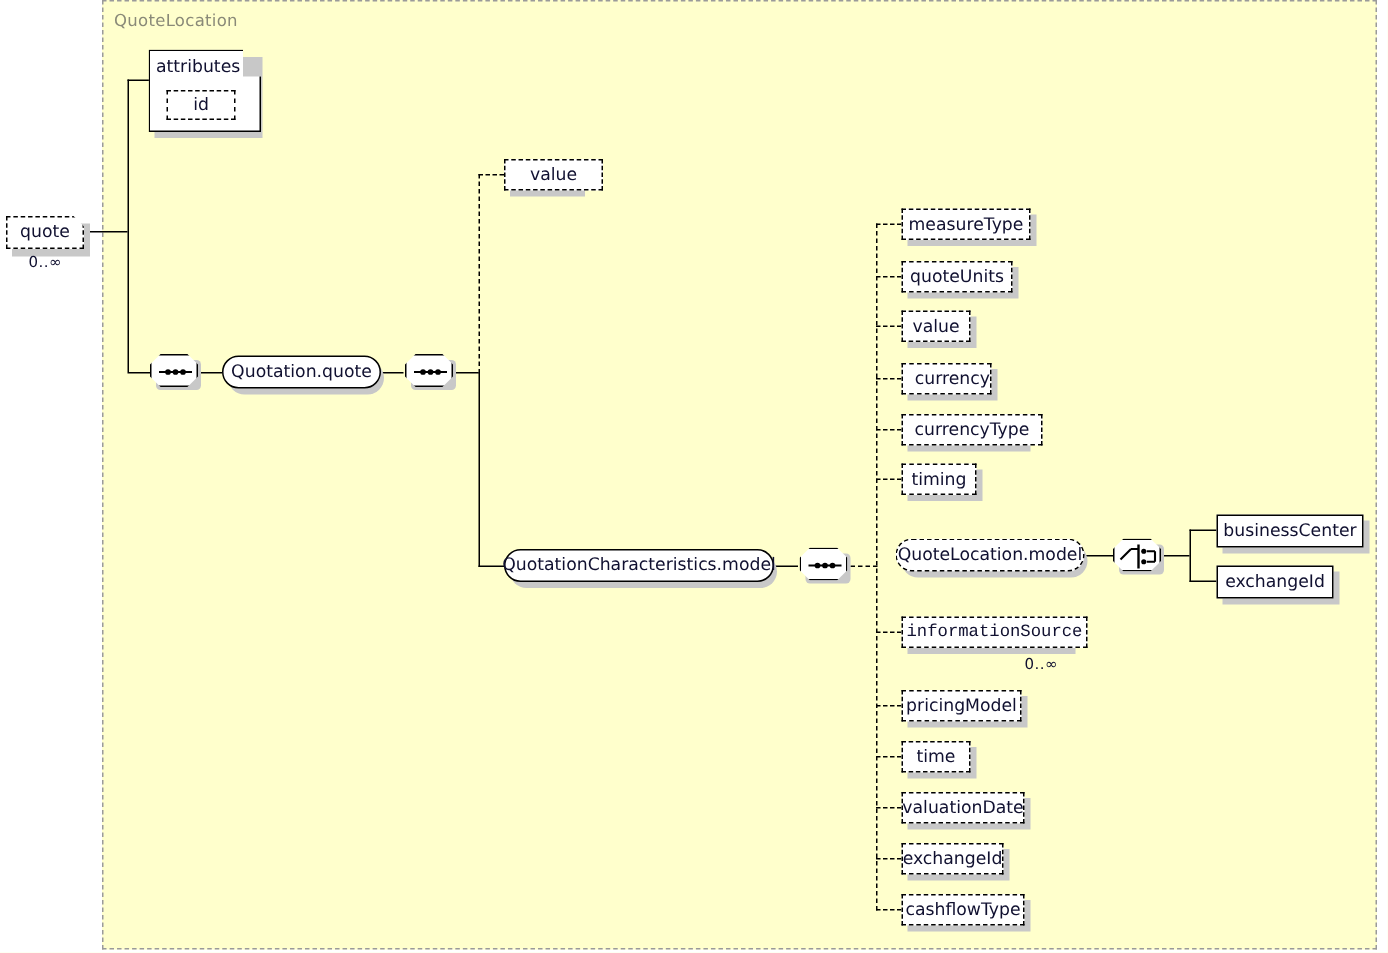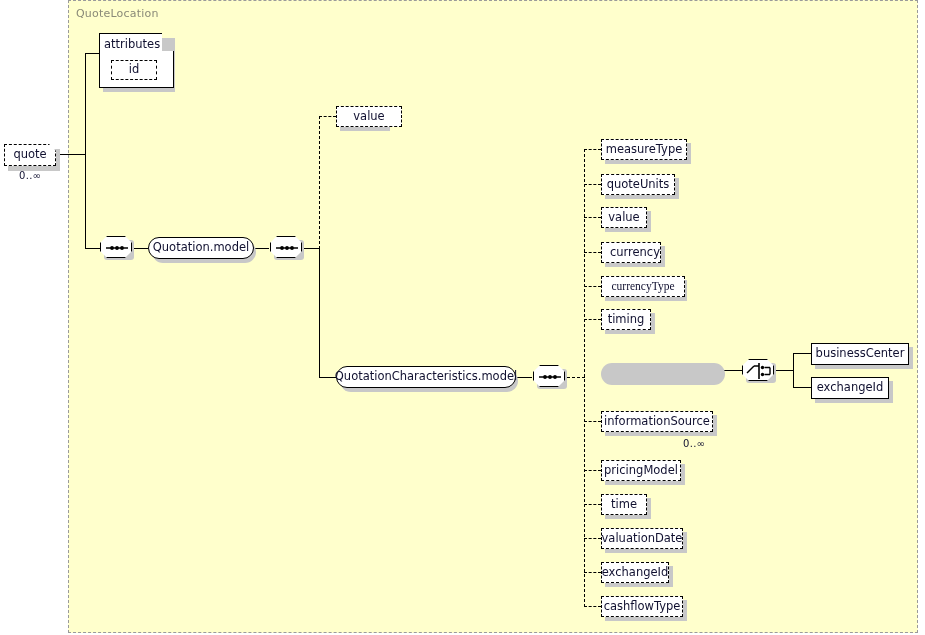--- a/index.html
+++ b/index.html
@@ -172,21 +172,21 @@
     <svg width="32" height="22" viewBox="0 0 32 22" aria-hidden="true">
       <line x1="5" y1="11" x2="27" y2="11" stroke="#000" stroke-width="1.4"></line>
       <circle cx="11" cy="11" r="1.9" fill="#000"></circle>
       <circle cx="16" cy="11" r="1.9" fill="#000"></circle>
       <circle cx="21" cy="11" r="1.9" fill="#000"></circle>
     </svg>
   </div>
 
   <div class="shadow" style="left:152px;top:241px;width:104px;height:22px;border-radius:11px;"></div>
   <div class="node capsule capsule-solid" style="left:148px;top:237px;width:106px;height:22px;">
-    <span class="lbl">Quotation.model</span>
+    <span class="lbl">Quotation.quote</span>
   </div>
 
   <div class="shadow" style="left:274px;top:240px;width:30px;height:20px;border-radius:3px;"></div>
   <div class="octa" style="left:270px;top:236px;width:32px;height:22px;">
     <svg width="32" height="22" viewBox="0 0 32 22" aria-hidden="true">
       <line x1="5" y1="11" x2="27" y2="11" stroke="#000" stroke-width="1.4"></line>
       <circle cx="11" cy="11" r="1.9" fill="#000"></circle>
       <circle cx="16" cy="11" r="1.9" fill="#000"></circle>
       <circle cx="21" cy="11" r="1.9" fill="#000"></circle>
     </svg>
@@ -228,31 +228,31 @@
       <div class="node elem-opt" style="left: 601px; top: 207px; width: 46px; height: 21px;">
         <span class="lbl">value</span>
       </div>
       <div class="ln ln-h-dash" style="left: 584px; top: 252px; width: 17px; height: 0px;"></div>
       <div class="shadow" style="left: 605px; top: 246px; width: 60px; height: 21px;"></div>
       <div class="node elem-opt" style="left: 601px; top: 242px; width: 60px; height: 21px; justify-content: flex-end;">
         <span class="lbl">currency</span>
       </div>
       <div class="ln ln-h-dash" style="left: 584px; top: 286px; width: 17px; height: 0px;"></div>
       <div class="shadow" style="left: 605px; top: 280px; width: 82px; height: 21px;"></div>
-      <div class="node elem-opt" style="left: 601px; top: 276px; width: 84px; height: 21px; font-family: Liberation Serif, serif;">
+      <div class="node elem-opt" style="left: 601px; top: 276px; width: 94px; height: 21px;">
         <span class="lbl">currencyType</span>
       </div>
       <div class="ln ln-h-dash" style="left: 584px; top: 319px; width: 17px; height: 0px;"></div>
       <div class="shadow" style="left: 605px; top: 313px; width: 50px; height: 21px;"></div>
       <div class="node elem-opt" style="left: 601px; top: 309px; width: 50px; height: 21px;">
         <span class="lbl">timing</span>
       </div>
       <div class="ln ln-h-dash" style="left: 584px; top: 421px; width: 17px; height: 0px;"></div>
       <div class="shadow" style="left: 605px; top: 415px; width: 112px; height: 21px;"></div>
-      <div class="node elem-opt" style="left: 601px; top: 411px; width: 112px; height: 21px;">
+      <div class="node elem-opt" style="left: 601px; top: 411px; width: 124px; height: 21px; font-family: Liberation Mono, monospace;">
         <span class="lbl">informationSource</span>
       </div>
       <div class="card" style="left: 683px; top: 438px;">0..∞</div>
       <div class="ln ln-h-dash" style="left: 584px; top: 470px; width: 17px; height: 0px;"></div>
       <div class="shadow" style="left: 605px; top: 464px; width: 80px; height: 21px;"></div>
       <div class="node elem-opt" style="left: 601px; top: 460px; width: 80px; height: 21px;">
         <span class="lbl">pricingModel</span>
       </div>
       <div class="ln ln-h-dash" style="left: 584px; top: 504px; width: 17px; height: 0px;"></div>
       <div class="shadow" style="left: 605px; top: 498px; width: 46px; height: 21px;"></div>
@@ -270,20 +270,23 @@
         <span class="lbl">exchangeId</span>
       </div>
       <div class="ln ln-h-dash" style="left: 584px; top: 606px; width: 17px; height: 0px;"></div>
       <div class="shadow" style="left: 605px; top: 600px; width: 82px; height: 21px;"></div>
       <div class="node elem-opt" style="left: 601px; top: 596px; width: 82px; height: 21px;">
         <span class="lbl">cashflowType</span>
       </div>
     </div>
 
   <div class="shadow" style="left:601px;top:363px;width:124px;height:22px;border-radius:11px;"></div>
+  <div class="node capsule capsule-dashed" style="left:597px;top:359px;width:126px;height:22px;">
+    <span class="lbl">QuoteLocation.model</span>
+  </div>
 
   <div class="shadow" style="left:746px;top:363px;width:30px;height:20px;border-radius:3px;"></div>
   <div class="octa" style="left:742px;top:359px;width:32px;height:22px;">
     <svg width="32" height="22" viewBox="0 0 32 22" aria-hidden="true">
       <line x1="4" y1="13" x2="11" y2="6" stroke="#000" stroke-width="1.4"></line>
       <line x1="11" y1="6" x2="16" y2="6" stroke="#000" stroke-width="1.4"></line>
       <line x1="16" y1="3" x2="16" y2="19" stroke="#000" stroke-width="1.6"></line>
       <circle cx="19.5" cy="7.5" r="1.7" fill="#000"></circle>
       <circle cx="19.5" cy="14.5" r="1.7" fill="#000"></circle>
       <line x1="21.5" y1="7.5" x2="27" y2="7.5" stroke="#000" stroke-width="1.4"></line>

